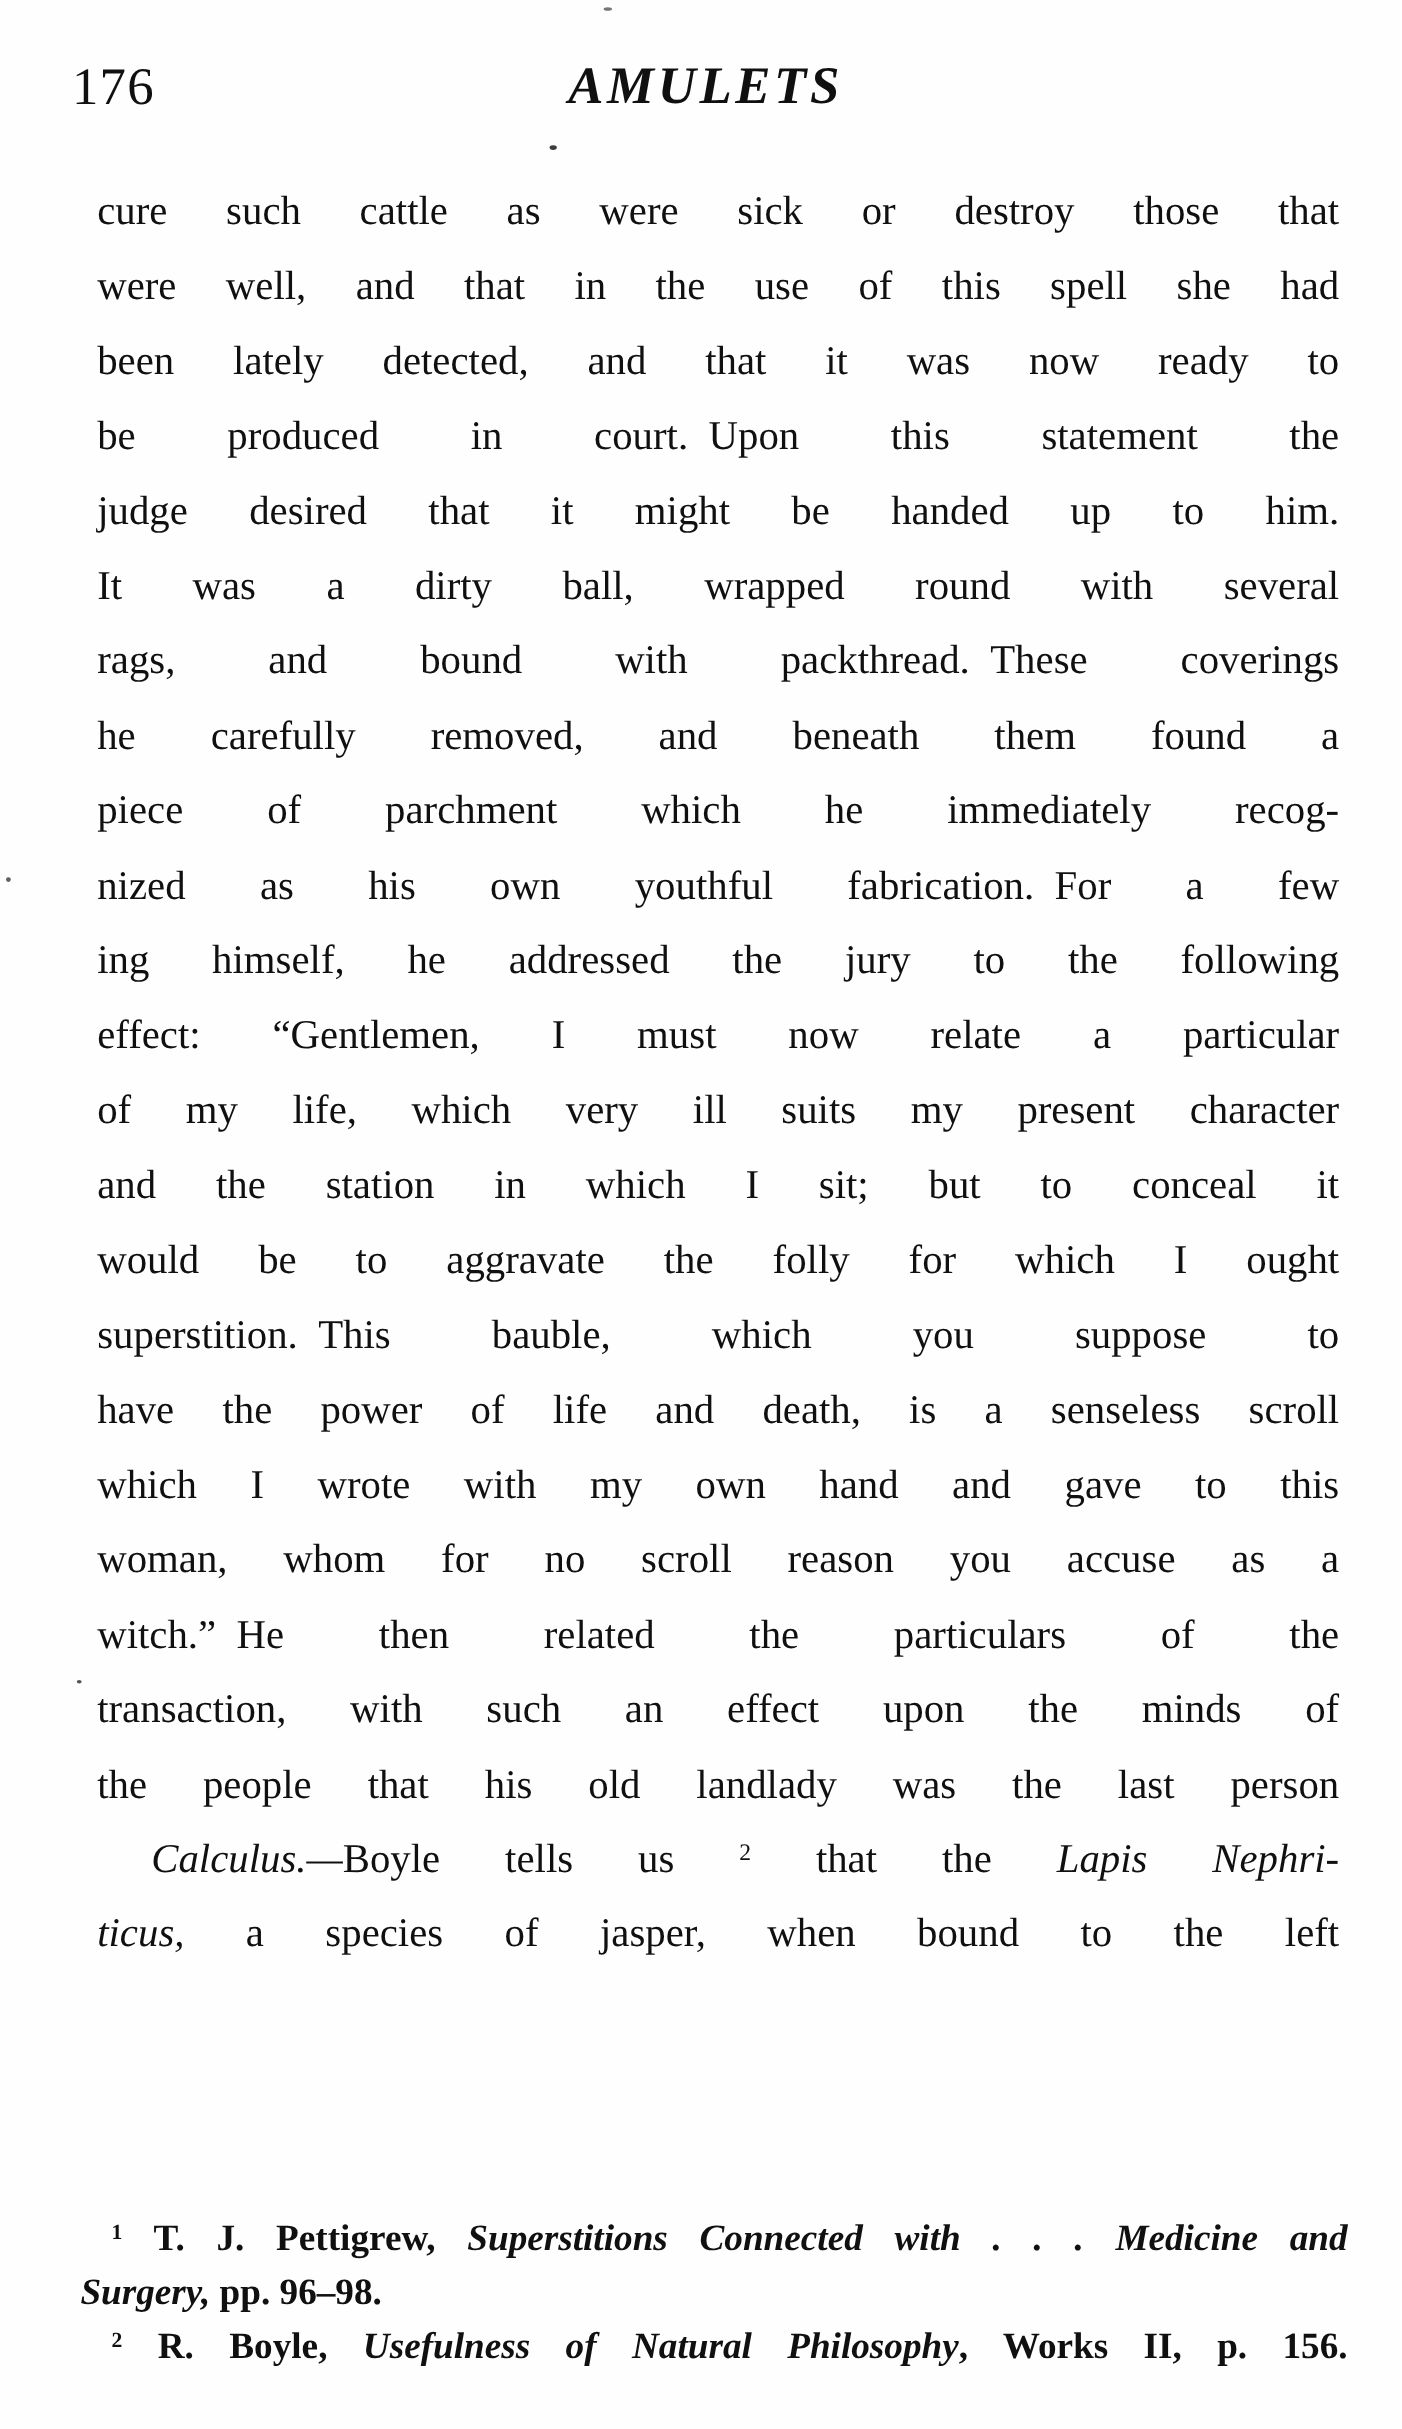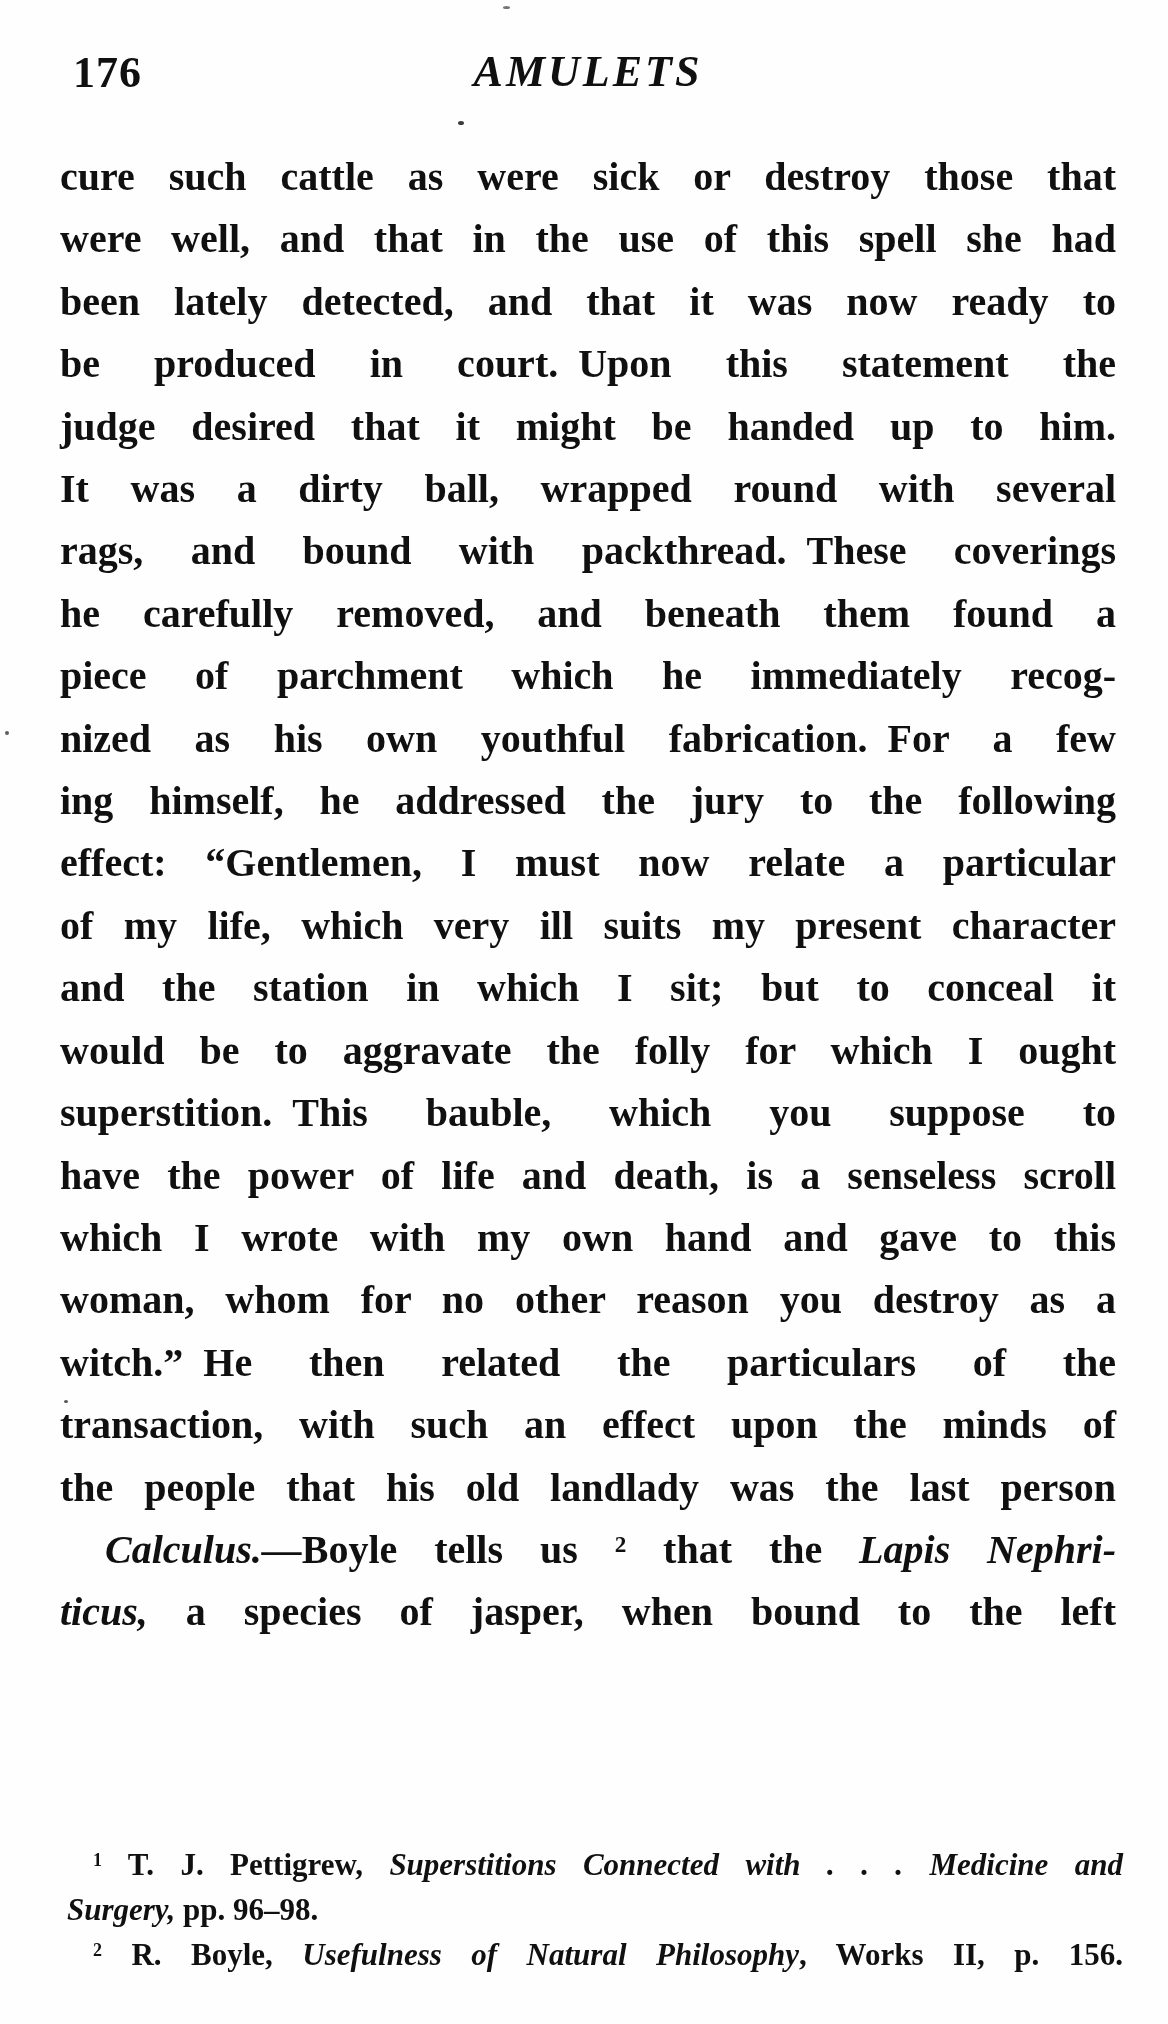--- a/index.html
+++ b/index.html
@@ -4,27 +4,27 @@
 <style>
   :root { --ink:#101010; --paper:#fefefe; }
   html,body { margin:0; padding:0; background:#fff; }
   .page {
     position:relative; width:1168px; height:2024px;
     background:var(--paper); color:var(--ink);
     font-family:"Liberation Serif","DejaVu Serif",serif;
     overflow:hidden;
   }
   .header { position:absolute; left:60px; top:46px; width:1056px; height:54px; }
-  .pagenum { position:absolute; left:13px; top:1px; font-size:44px; font-weight:bold; letter-spacing:1px; }
+  .pagenum { position:absolute; left:0; top:1px; font-size:44px; font-weight:normal; letter-spacing:1px; }
   .runhead { text-align:center; font-size:44px; font-weight:bold; letter-spacing:3px;font-style:italic; }
 
   .body { position:absolute; left:60px; top:146px; width:1056px; }
   .body-line {
-    line-height:62.4px; font-size:40px; font-weight:bold;
-    text-align:justify; text-align-last:justify;
+    line-height:62.4px; font-size:34px; font-weight:normal;
+    text-align:justify; text-align-last:justify;margin-left:21px;
   }
   .footnotes { position:absolute; left:51px; top:1842px; width:1056px;margin-left:16px; }
   .footnote-line {
     line-height:45px; font-size:31px; font-weight:bold;
     text-align:justify; text-align-last:justify;
   }
   .left { text-align-last:left; }
   .body-line.indent { text-indent:45px; }
   .footnote-line.indent { text-indent:26px; }
   .it { font-style:italic; }
@@ -58,21 +58,21 @@
       <div class="body-line"><span>piece of parchment which he immediately recog-</span></div>
       <div class="body-line"><span>nized as his own youthful fabrication. For a few</span></div>
       <div class="body-line"><span>ing himself, he addressed the jury to the following</span></div>
       <div class="body-line"><span>effect: “Gentlemen, I must now relate a particular</span></div>
       <div class="body-line"><span>of my life, which very ill suits my present character</span></div>
       <div class="body-line"><span>and the station in which I sit; but to conceal it</span></div>
       <div class="body-line"><span>would be to aggravate the folly for which I ought</span></div>
       <div class="body-line"><span>superstition. This bauble, which you suppose to</span></div>
       <div class="body-line"><span>have the power of life and death, is a senseless scroll</span></div>
       <div class="body-line"><span>which I wrote with my own hand and gave to this</span></div>
-      <div class="body-line"><span>woman, whom for no other reason you destroy as a</span></div>
+      <div class="body-line"><span>woman, whom for no scroll reason you accuse as a</span></div>
       <div class="body-line"><span>witch.” He then related the particulars of the</span></div>
       <div class="body-line"><span>transaction, with such an effect upon the minds of</span></div>
       <div class="body-line"><span>the people that his old landlady was the last person</span></div>
       <div class="body-line indent"><span class="it">Calculus.—</span><span>Boyle tells us </span><sup class="sup">2</sup><span> that the </span><span class="it">Lapis Nephri-</span></div>
       <div class="body-line"><span class="it">ticus,</span><span> a species of jasper, when bound to the left</span></div>
     </div>
 
   <div class="footnotes">
       <div class="footnote-line indent"><sup class="sup">1</sup><span> T. J. Pettigrew, </span><span class="it">Superstitions Connected with . . . Medicine and</span></div>
       <div class="footnote-line left"><span class="it">Surgery,</span><span> pp. 96–98.</span></div>

